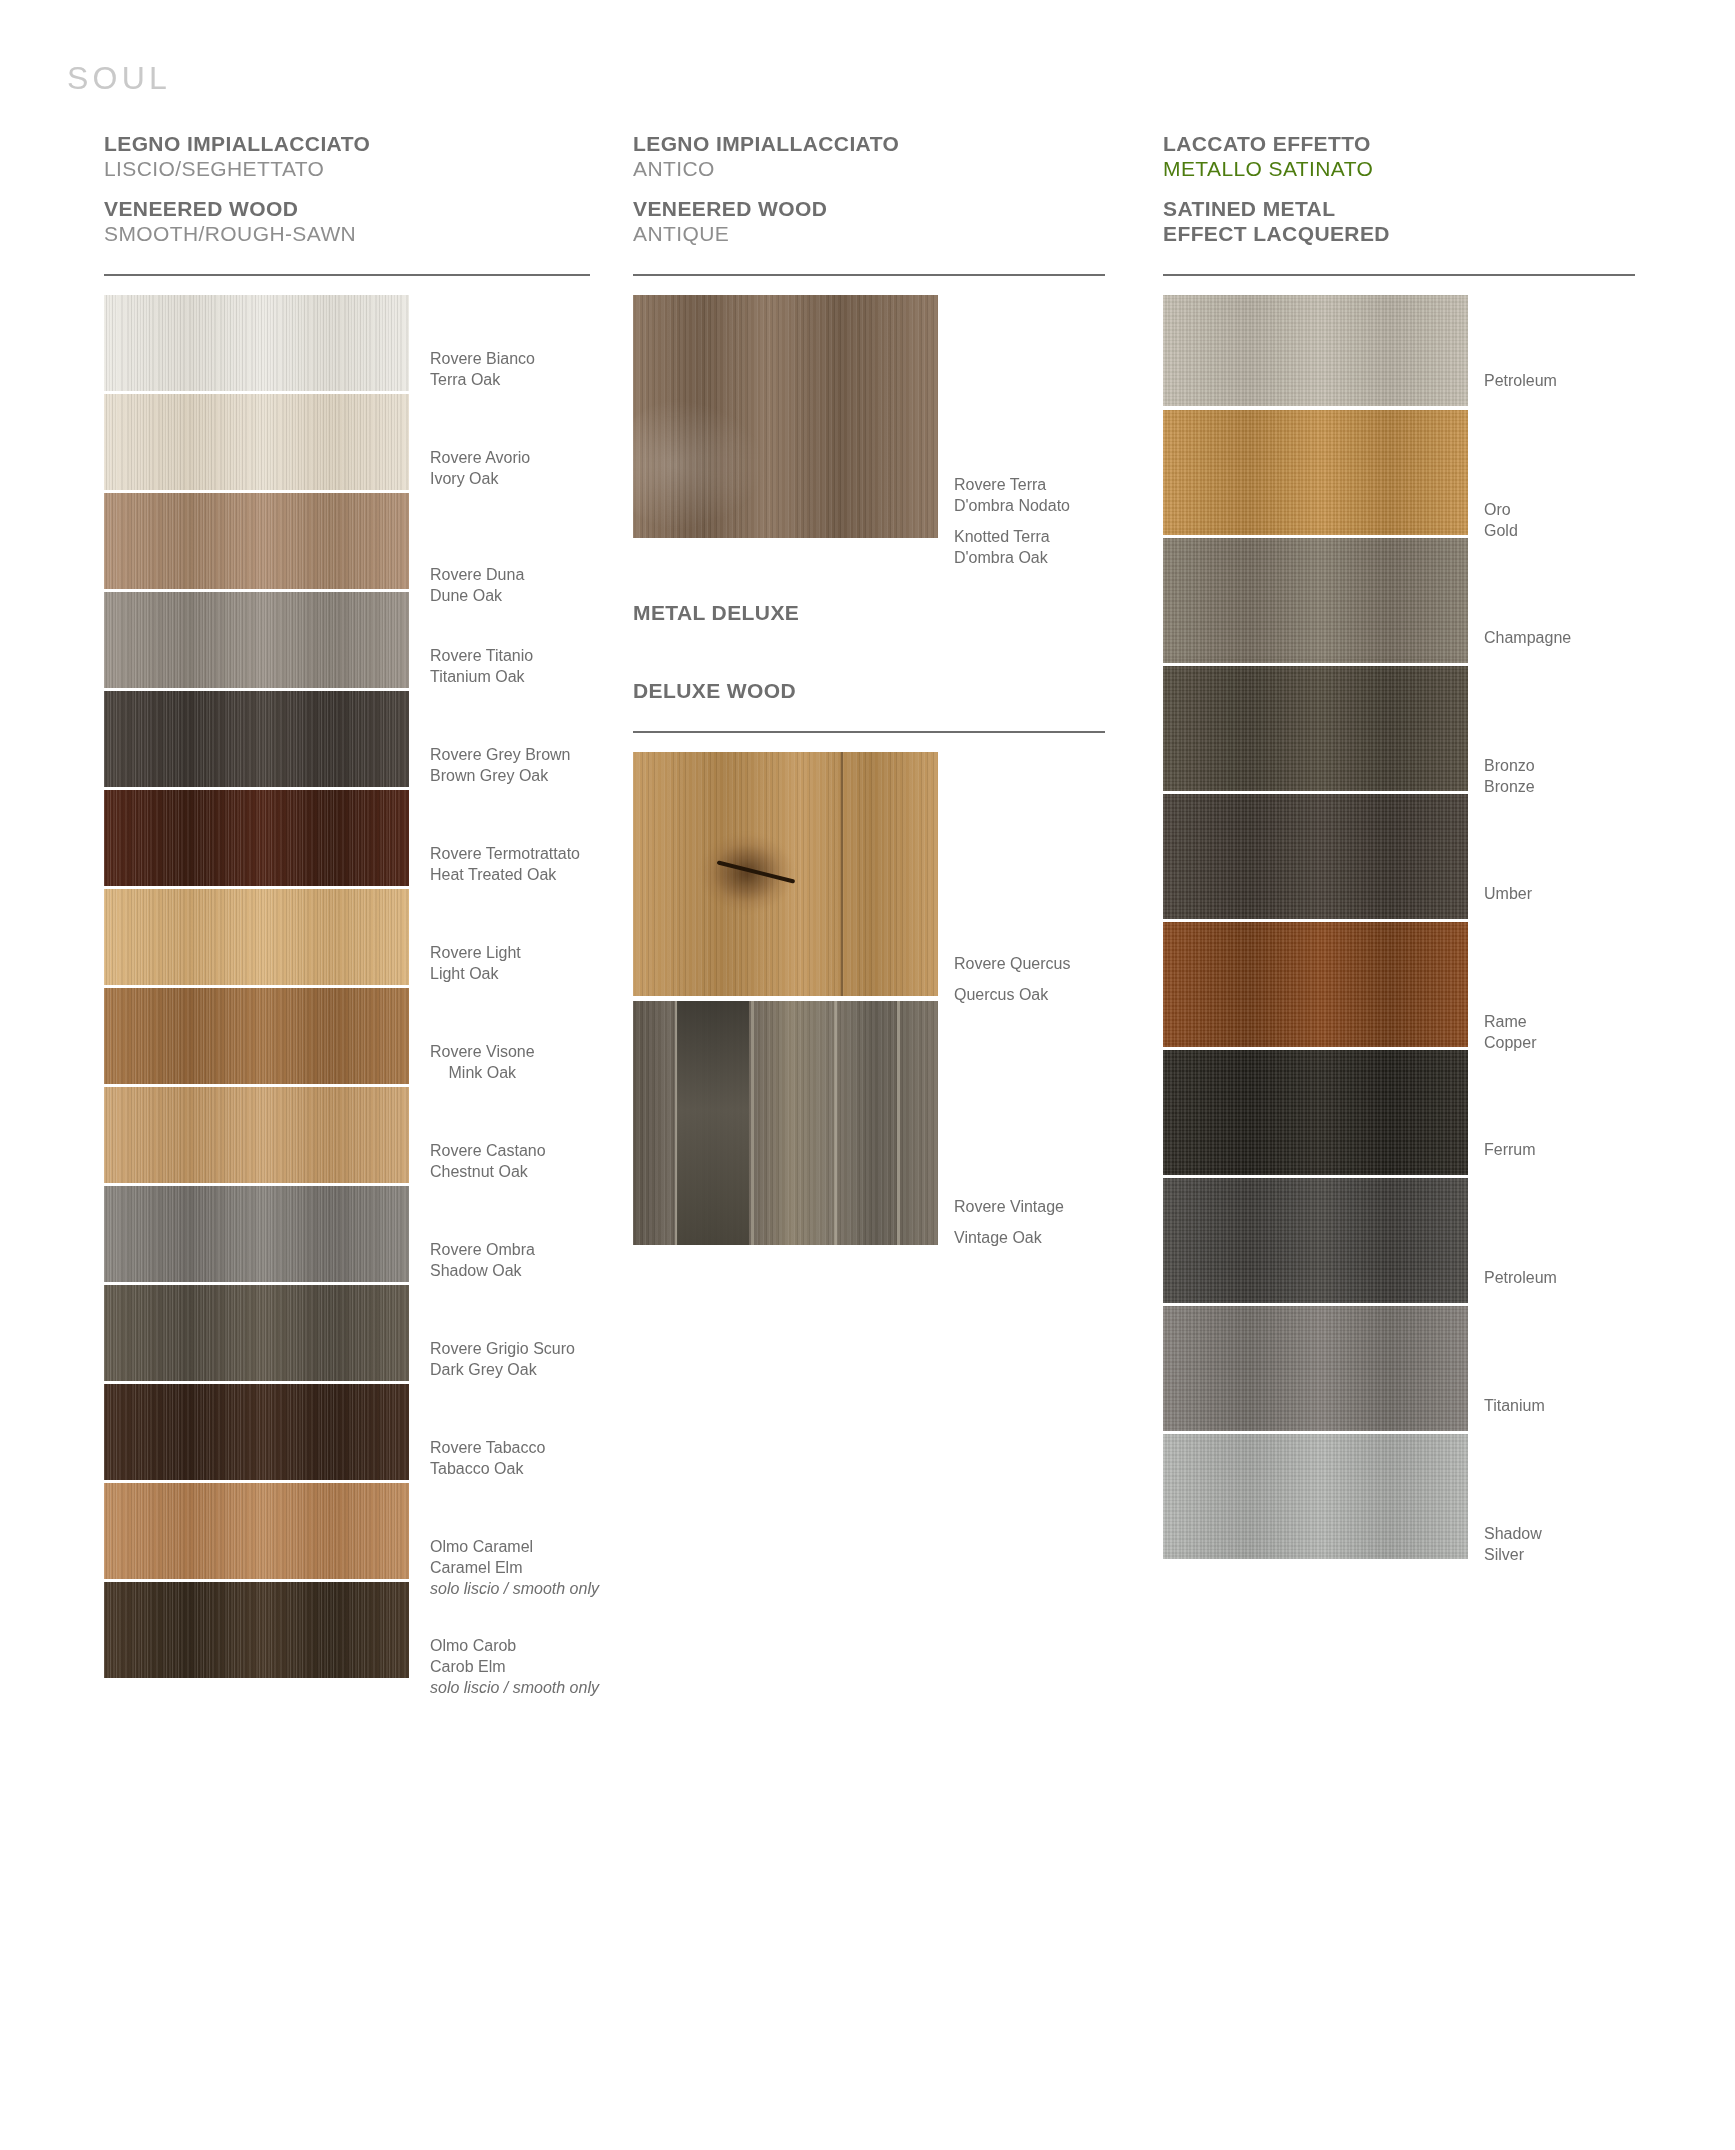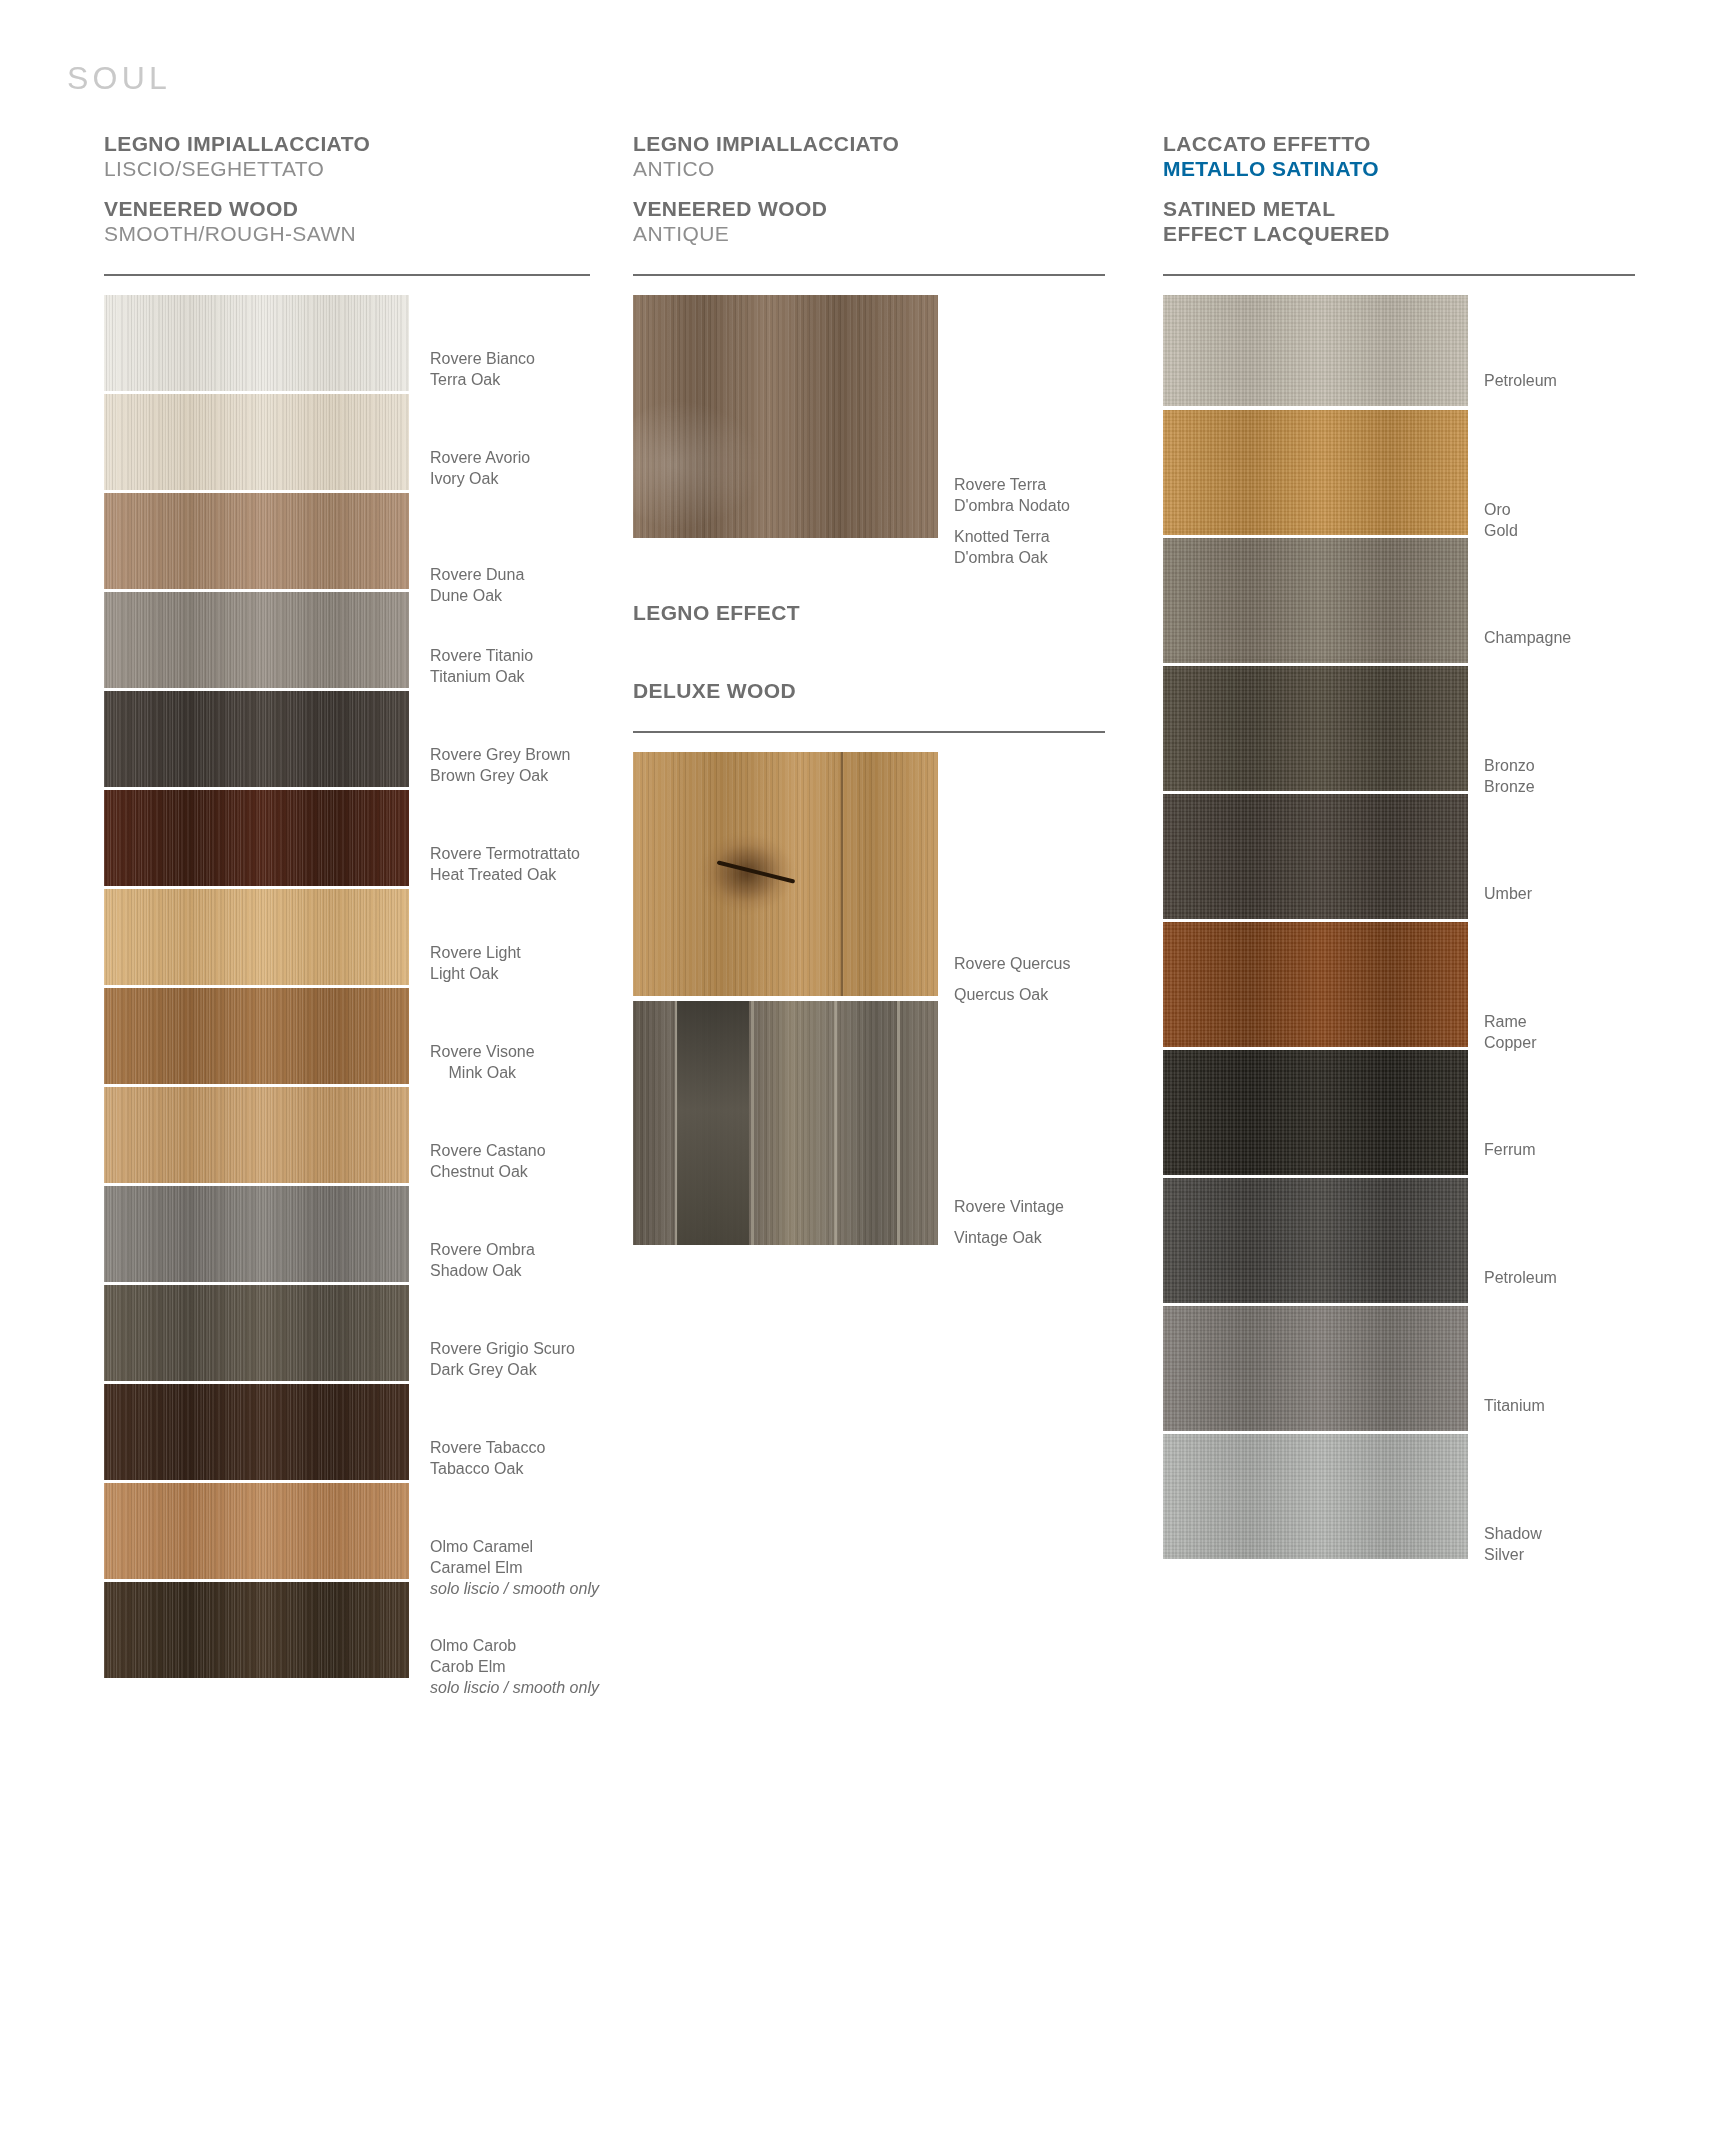--- a/index.html
+++ b/index.html
@@ -252,21 +252,21 @@
           <div class="sw-label" style="top: 179px;">
             <span class="it">Rovere Terra</span>
             <span class="it">D'ombra Nodato</span>
             <span class="en">Knotted Terra</span>
             <span class="en" style="margin-top: 0px;">D'ombra Oak</span>
           </div>
         </div>
       </div>
 
     <div style="margin-top:56px;">
-      <div class="sub-head">LEGNO EFFECT</div>
+      <div class="sub-head">METAL DELUXE</div>
       <div class="sub-head" style="margin-top:54px;">DELUXE WOOD</div>
       <div class="rule rule-2"></div>
     </div>
 
     <div id="col2-deluxe" style="margin-top: 19.4px;">
         <div class="sw-row" style="height: 249px;">
           <div class="panel" style="width: 305px; height: 244px; background: linear-gradient(90deg, rgb(196, 154, 98) 0%, rgb(168, 127, 72) 30%, rgb(196, 154, 98) 55%, rgb(168, 127, 72) 78%, rgb(196, 154, 98) 100%);">
             <div class="grain"></div>
             <div class="figure" style="left: 69px; top: 83px; width: 90px; height: 76px; background: radial-gradient(rgba(60, 35, 15, 0.75), rgba(140, 100, 60, 0.25) 55%, rgba(0, 0, 0, 0) 75%);"></div>
             <div style="position: absolute; left: 83px; top: 118px; width: 80px; height: 3.5px; background: rgb(36, 22, 8); transform: rotate(14deg); border-radius: 2.1px;"></div>
@@ -290,21 +290,21 @@
             <span class="it">Rovere Vintage</span>
             <span class="en">Vintage Oak</span>
           </div>
         </div>
       </div>
   </div>
 
   <div class="col col-3">
     <div class="head-block">
       <div class="h-it">LACCATO EFFETTO</div>
-      <div class="h-it-sub" style="font-weight:700;color:#0369a1;">METALLO SATINATO</div>
+      <div class="h-it-sub" style="font-weight:400;color:#4d7c0f;">METALLO SATINATO</div>
       <div class="h-en">SATINED METAL</div>
       <div class="h-en-sub" style="font-weight:700;color:#6e6e6e;">EFFECT LACQUERED</div>
     </div>
     <div class="rule rule-3"></div>
     <div class="sw-list" id="col3-list">
         <div class="sw-row" style="height: 115px;">
           <div class="sw metal" style="width: 305px; height: 111px; background: linear-gradient(90deg, rgb(198, 192, 179) 0%, rgb(179, 173, 160) 28%, rgb(198, 192, 179) 52%, rgb(179, 173, 160) 74%, rgb(198, 192, 179) 100%);"></div>
           <div class="sw-label" style="top: 75px;">
             <span class="it">Petroleum</span>
           </div>

